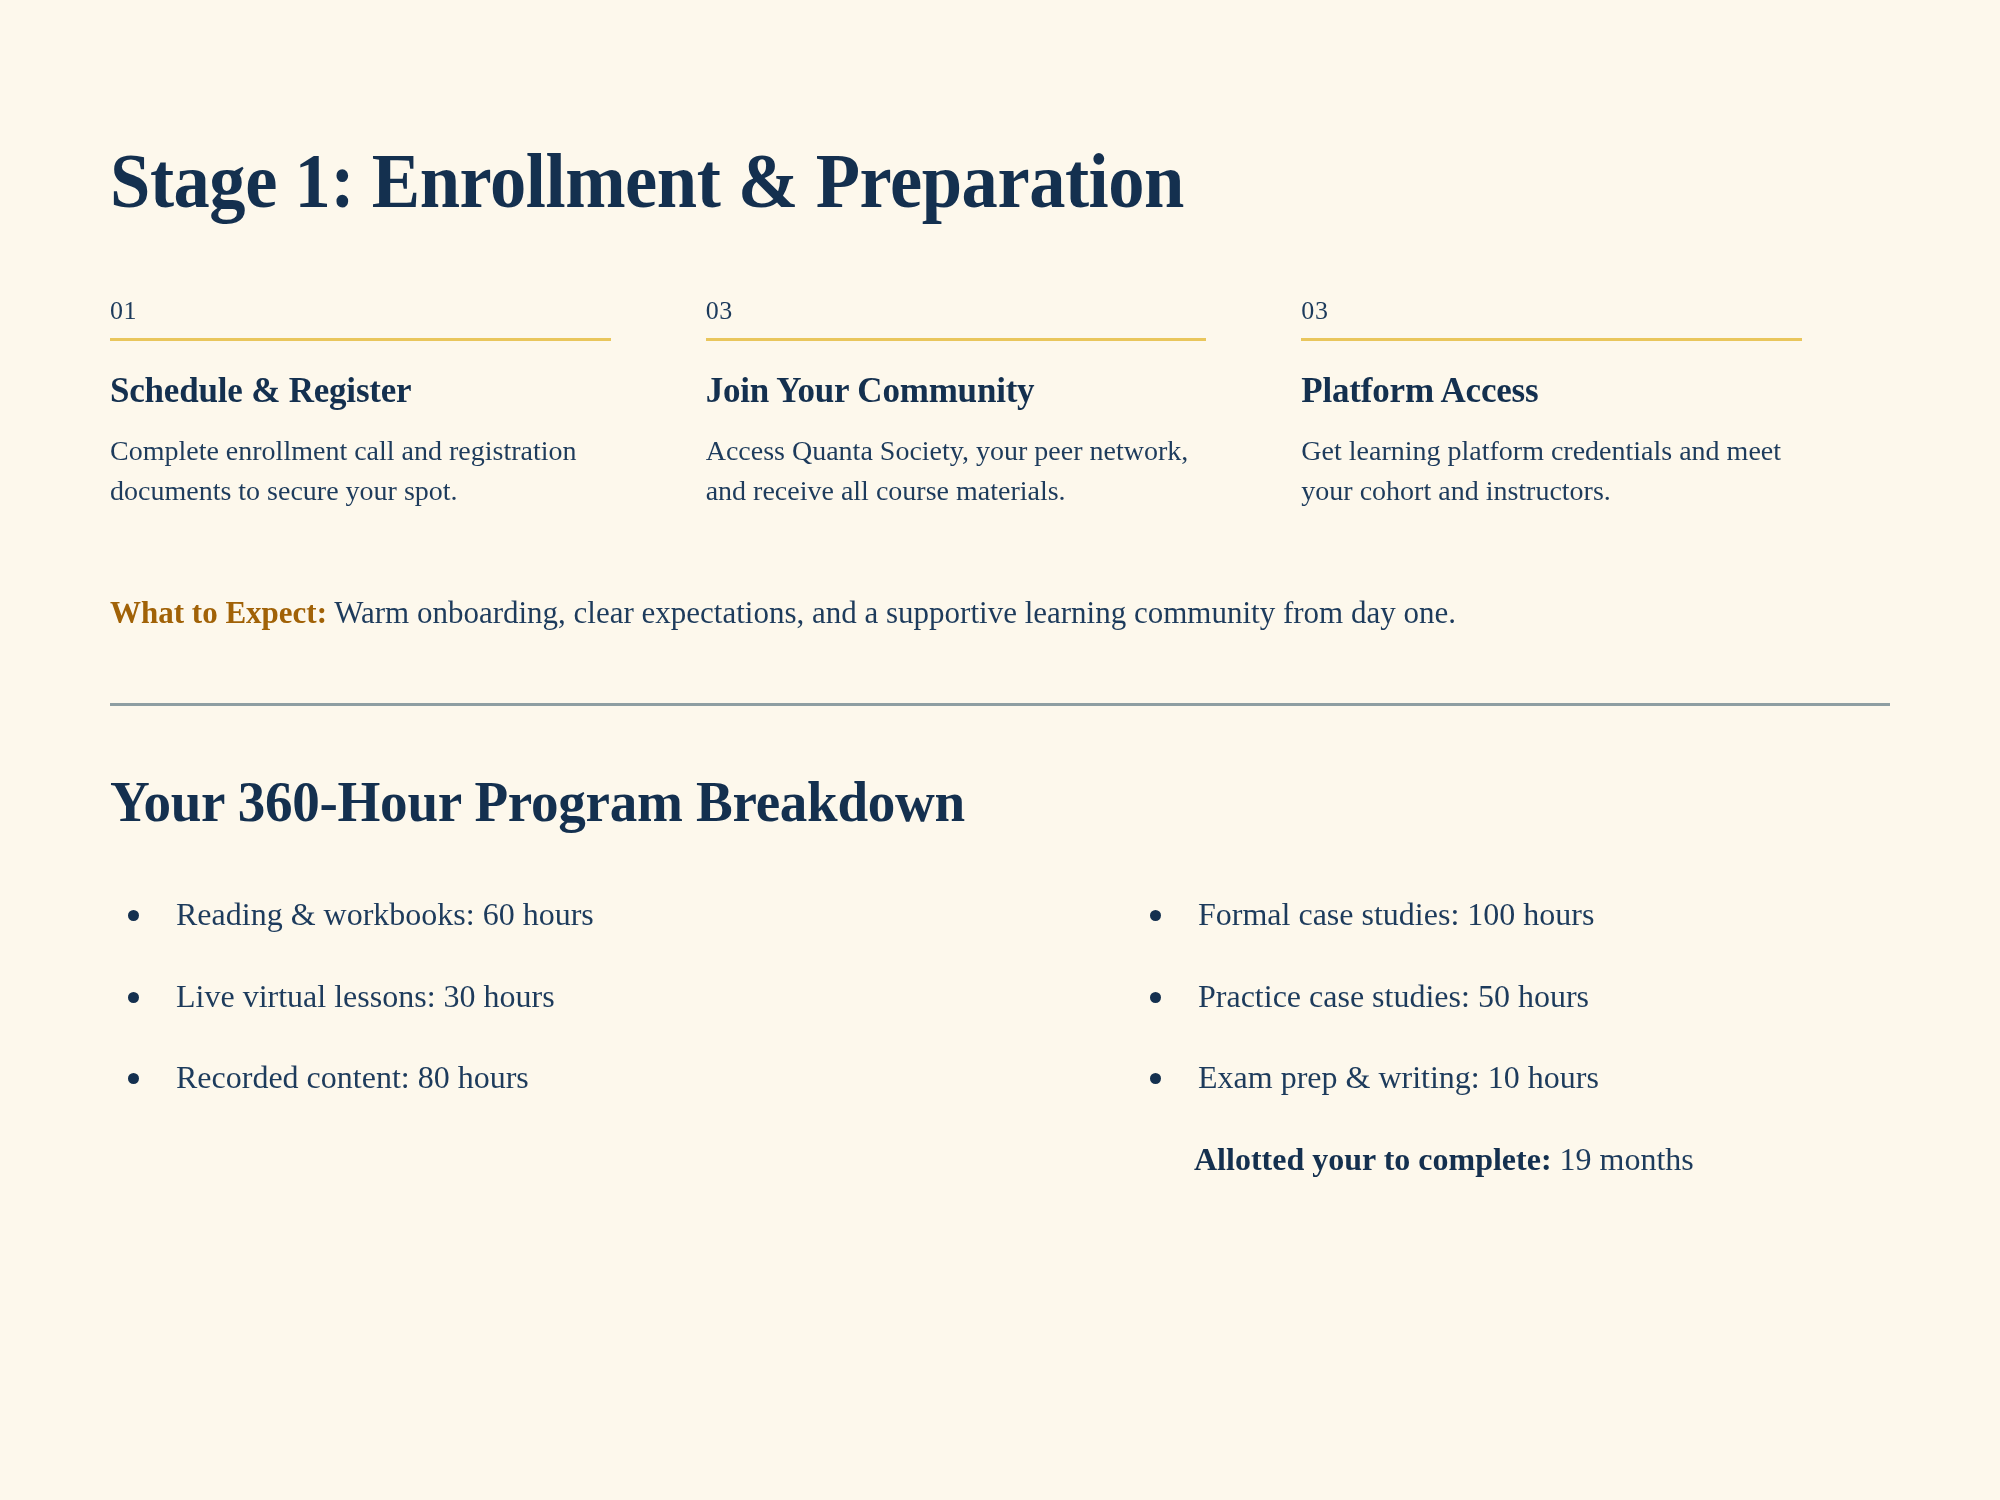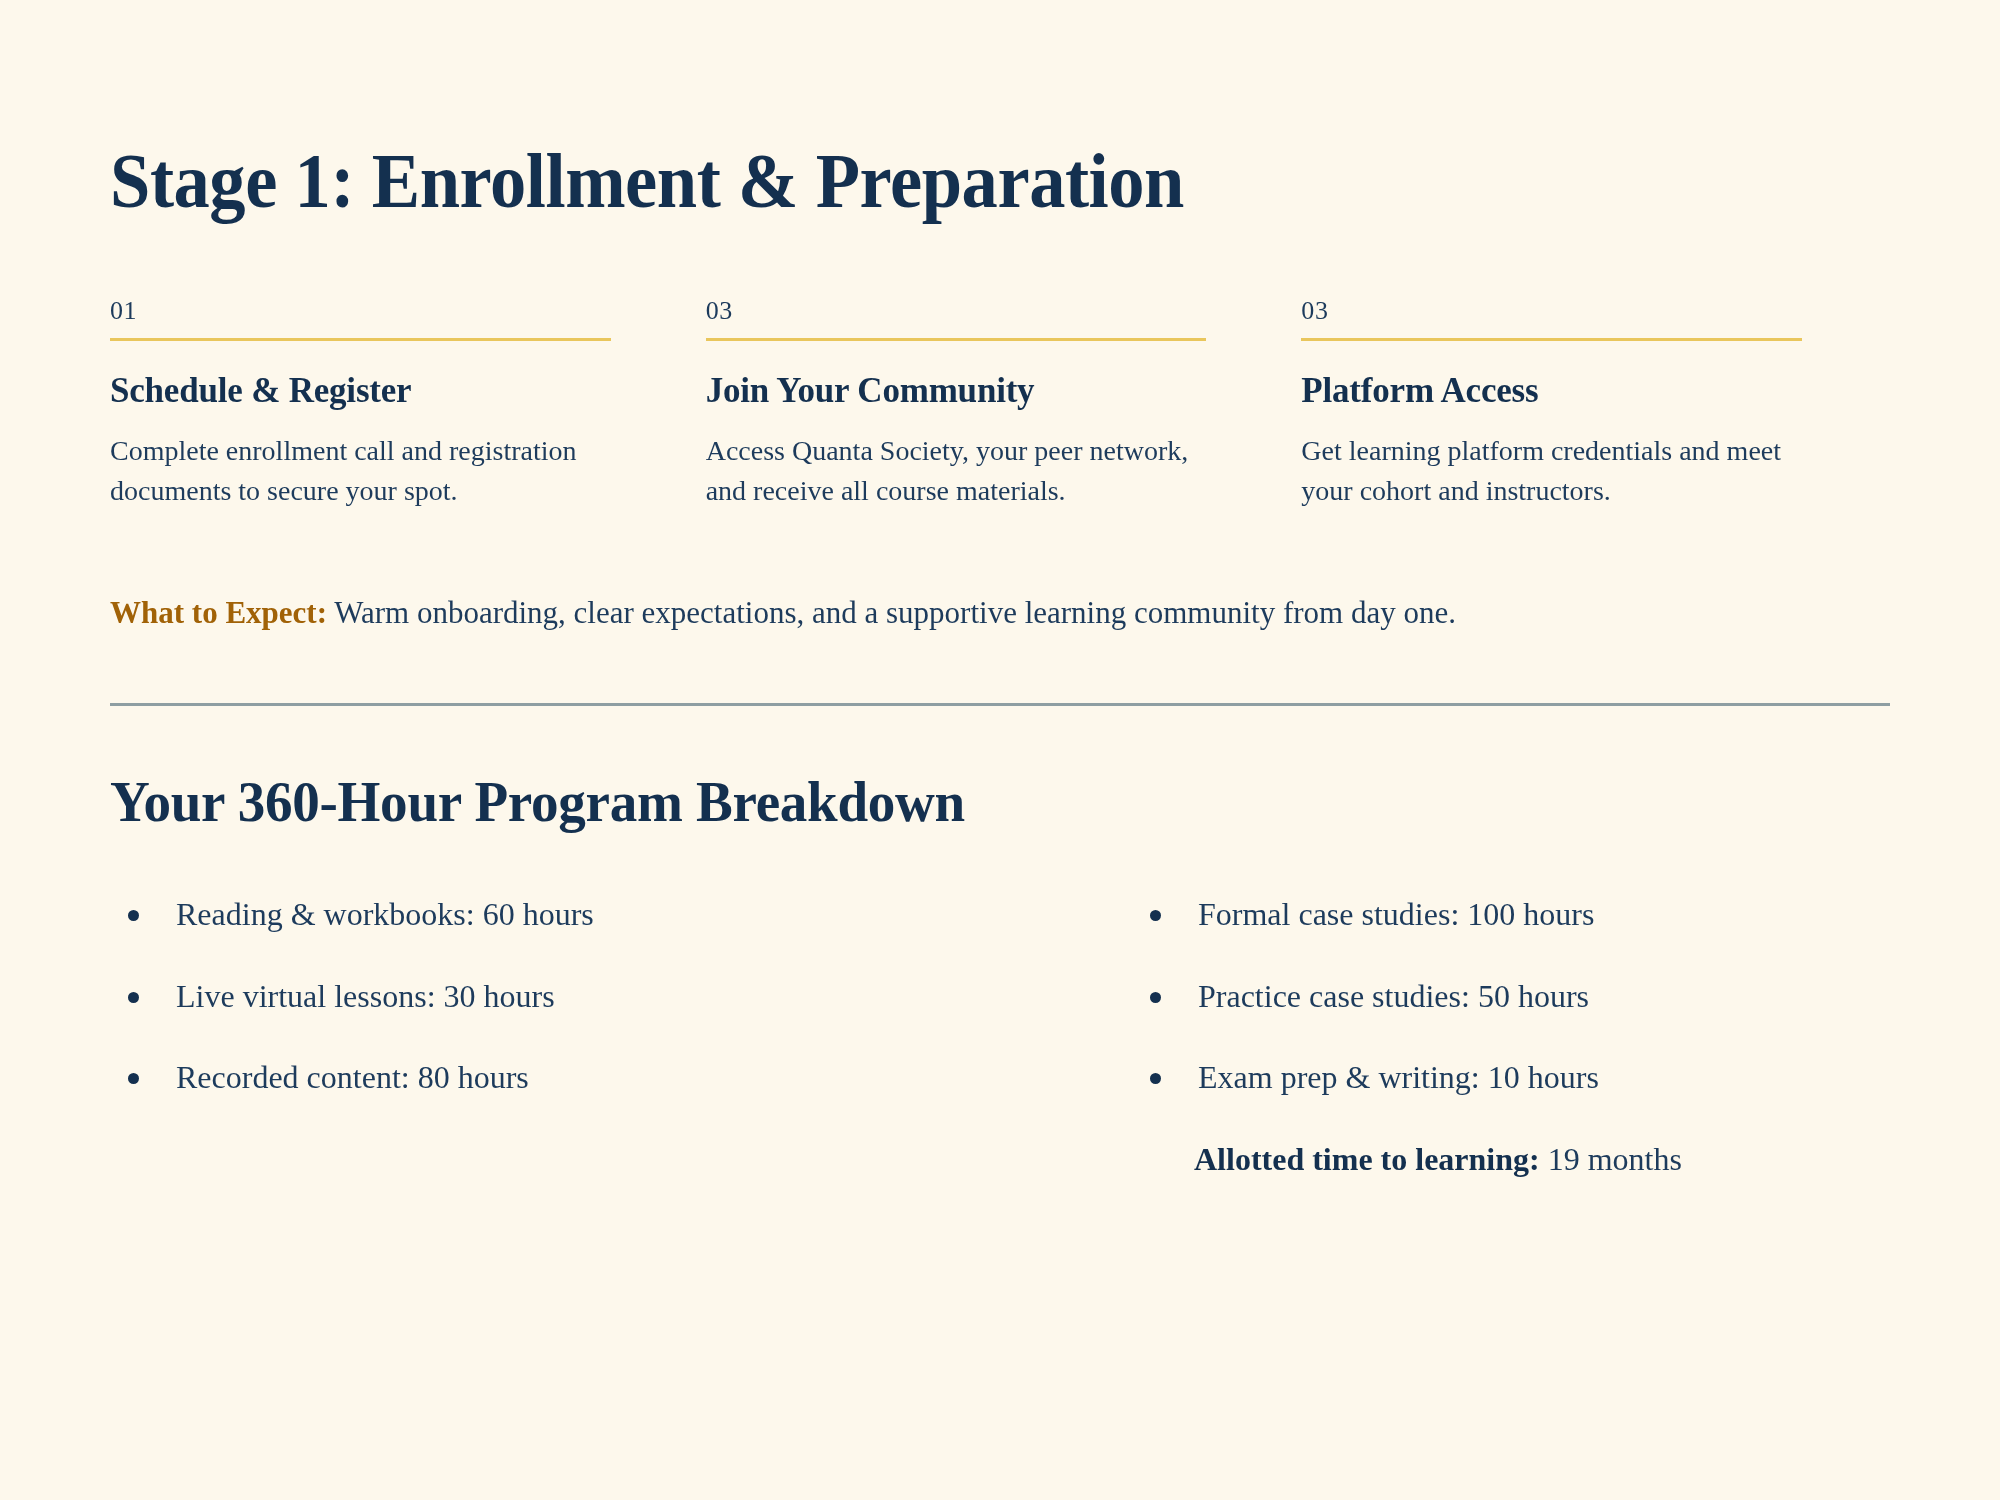--- a/index.html
+++ b/index.html
@@ -204,18 +204,18 @@
         <li>Recorded content: 80 hours</li>
       </ul>
     </div>
 
     <div class="bd-col right">
       <ul class="bullets">
         <li>Formal case studies: 100 hours</li>
         <li>Practice case studies: 50 hours</li>
         <li>Exam prep &amp; writing: 10 hours</li>
       </ul>
-      <div class="allotted"><b>Allotted time to learning:</b><span> 19 months</span></div>
+      <div class="allotted"><b>Allotted your to complete:</b><span> 19 months</span></div>
     </div>
 
   </div>
 
 </div>
 
 </body></html>

